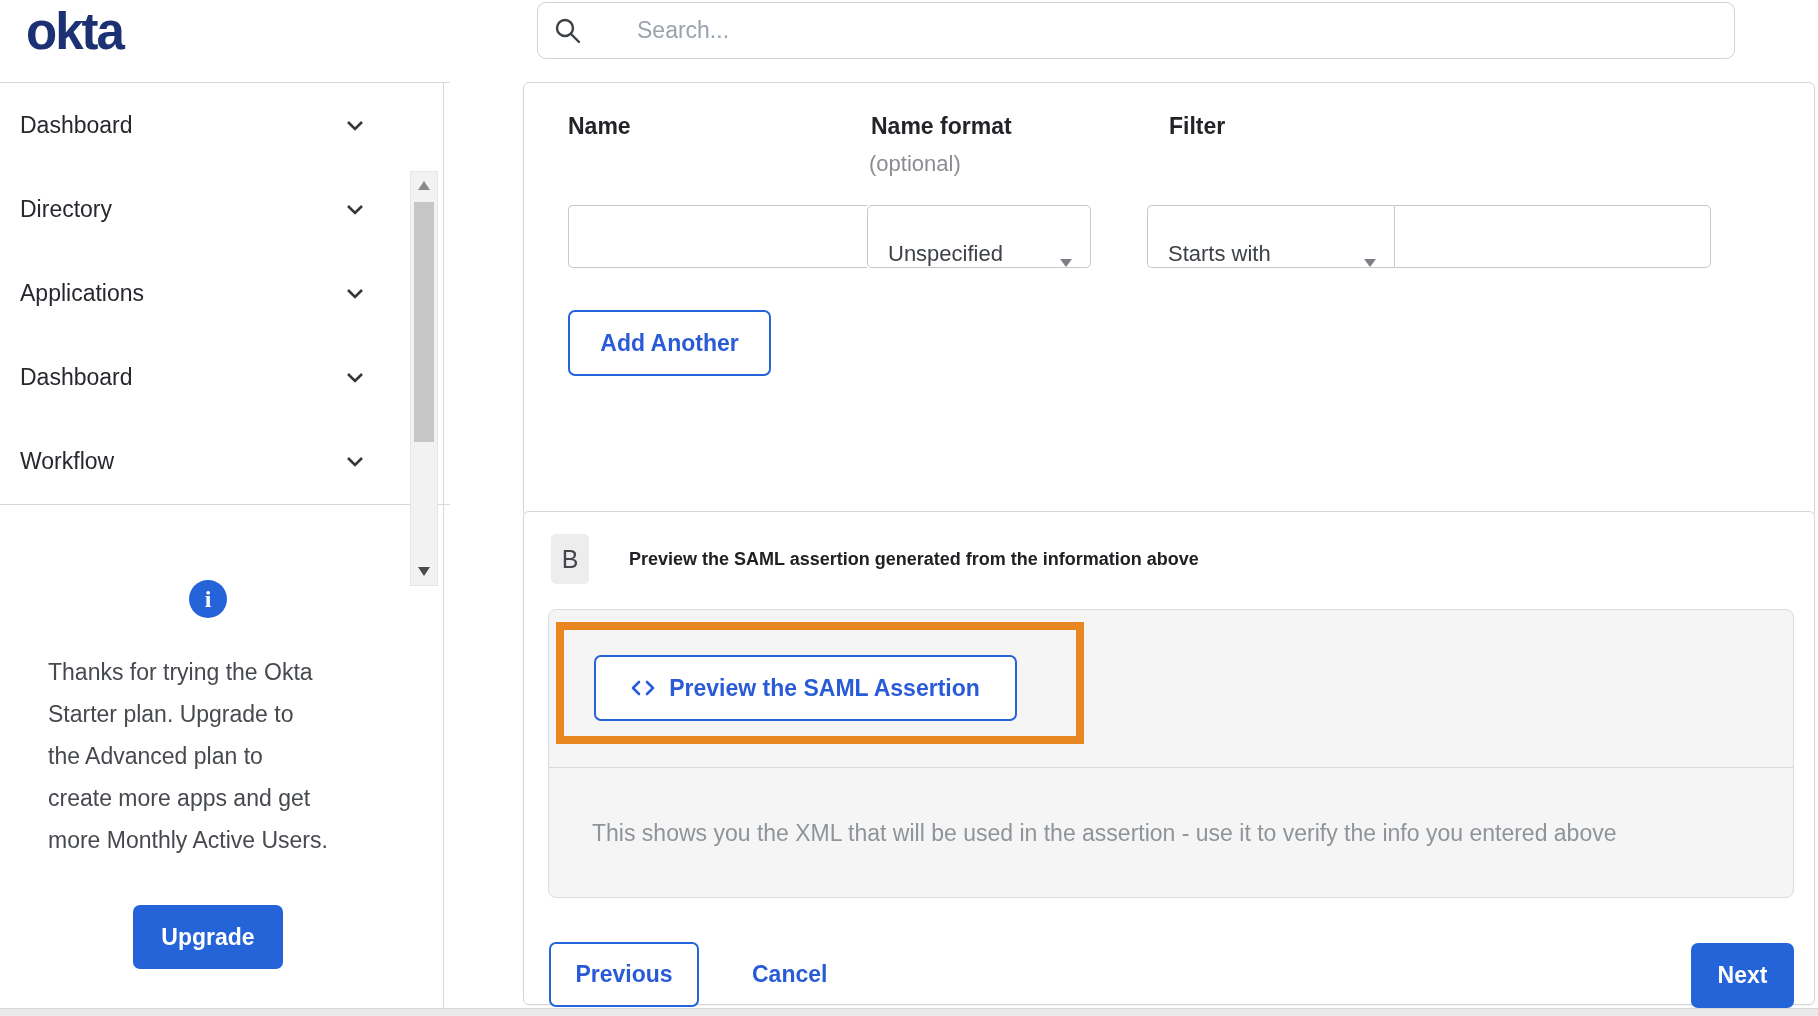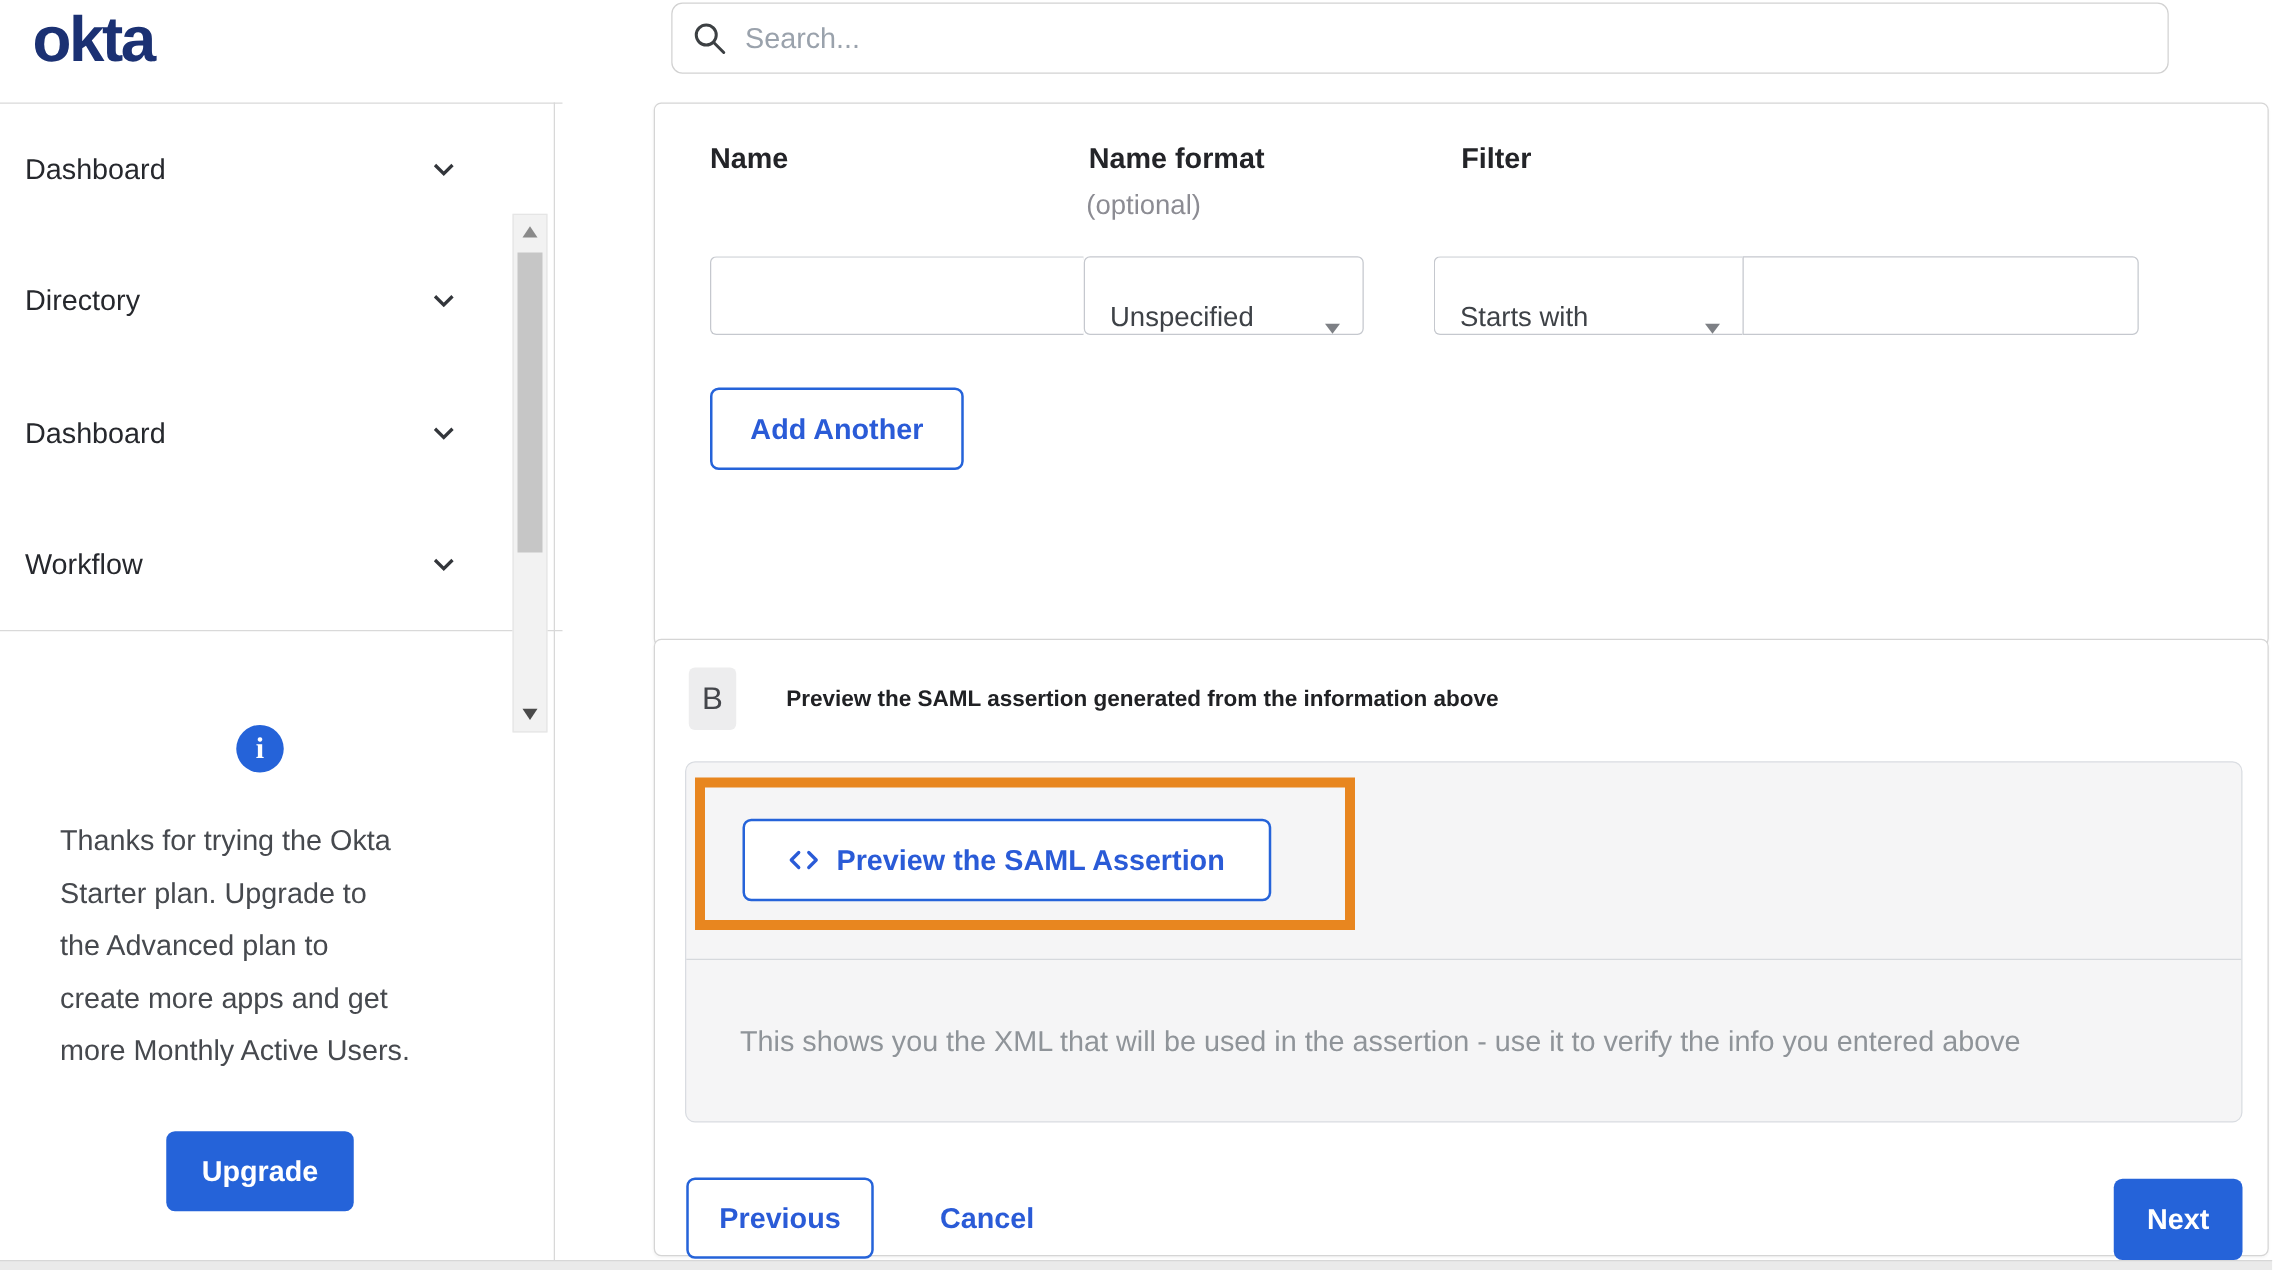--- a/index.html
+++ b/index.html
@@ -12,21 +12,21 @@
 
   
   .logo {
     position:absolute; left:26px; top:2px;
     font-size:51px; font-weight:bold; letter-spacing:-2px;
     color:#1b3173;
   }
   .search-bar {
     position:absolute; left:537px; top:2px; width:1198px; height:57px;
     border:1px solid #d2d2d2; border-radius:9px; background:#fff;
-    display:flex; align-items:center; padding:0 16px;
+    display:flex; align-items:center; padding:0 16px;gap:41px;
   }
   .search-bar input {
     border:none; outline:none; flex:1; margin-left:14px;
     font-size:23px; color:#3c4043; font-family:"Liberation Sans", sans-serif;
     background:transparent;
   }
   .search-bar input::placeholder { color:#9aa2ac; }
 
   
   .sidebar-nav {
@@ -196,20 +196,28 @@
       </div>
       <div class="nav-item">
         <span class="label">Directory</span>
         <span style="display:flex;">
           <svg width="18" height="11" viewBox="0 0 18 11">
               <polyline points="2,2 9,9 16,2" fill="none" stroke="#33363b" stroke-width="2.6"></polyline>
             </svg>
         </span>
       </div>
       <div class="nav-item">
+        <span class="label">Applications</span>
+        <span style="display:flex;">
+          <svg width="18" height="11" viewBox="0 0 18 11">
+              <polyline points="2,2 9,9 16,2" fill="none" stroke="#33363b" stroke-width="2.6"></polyline>
+            </svg>
+        </span>
+      </div>
+      <div class="nav-item">
         <span class="label">Dashboard</span>
         <span style="display:flex;">
           <svg width="18" height="11" viewBox="0 0 18 11">
               <polyline points="2,2 9,9 16,2" fill="none" stroke="#33363b" stroke-width="2.6"></polyline>
             </svg>
         </span>
       </div>
       <div class="nav-item">
         <span class="label">Workflow</span>
         <span style="display:flex;">

